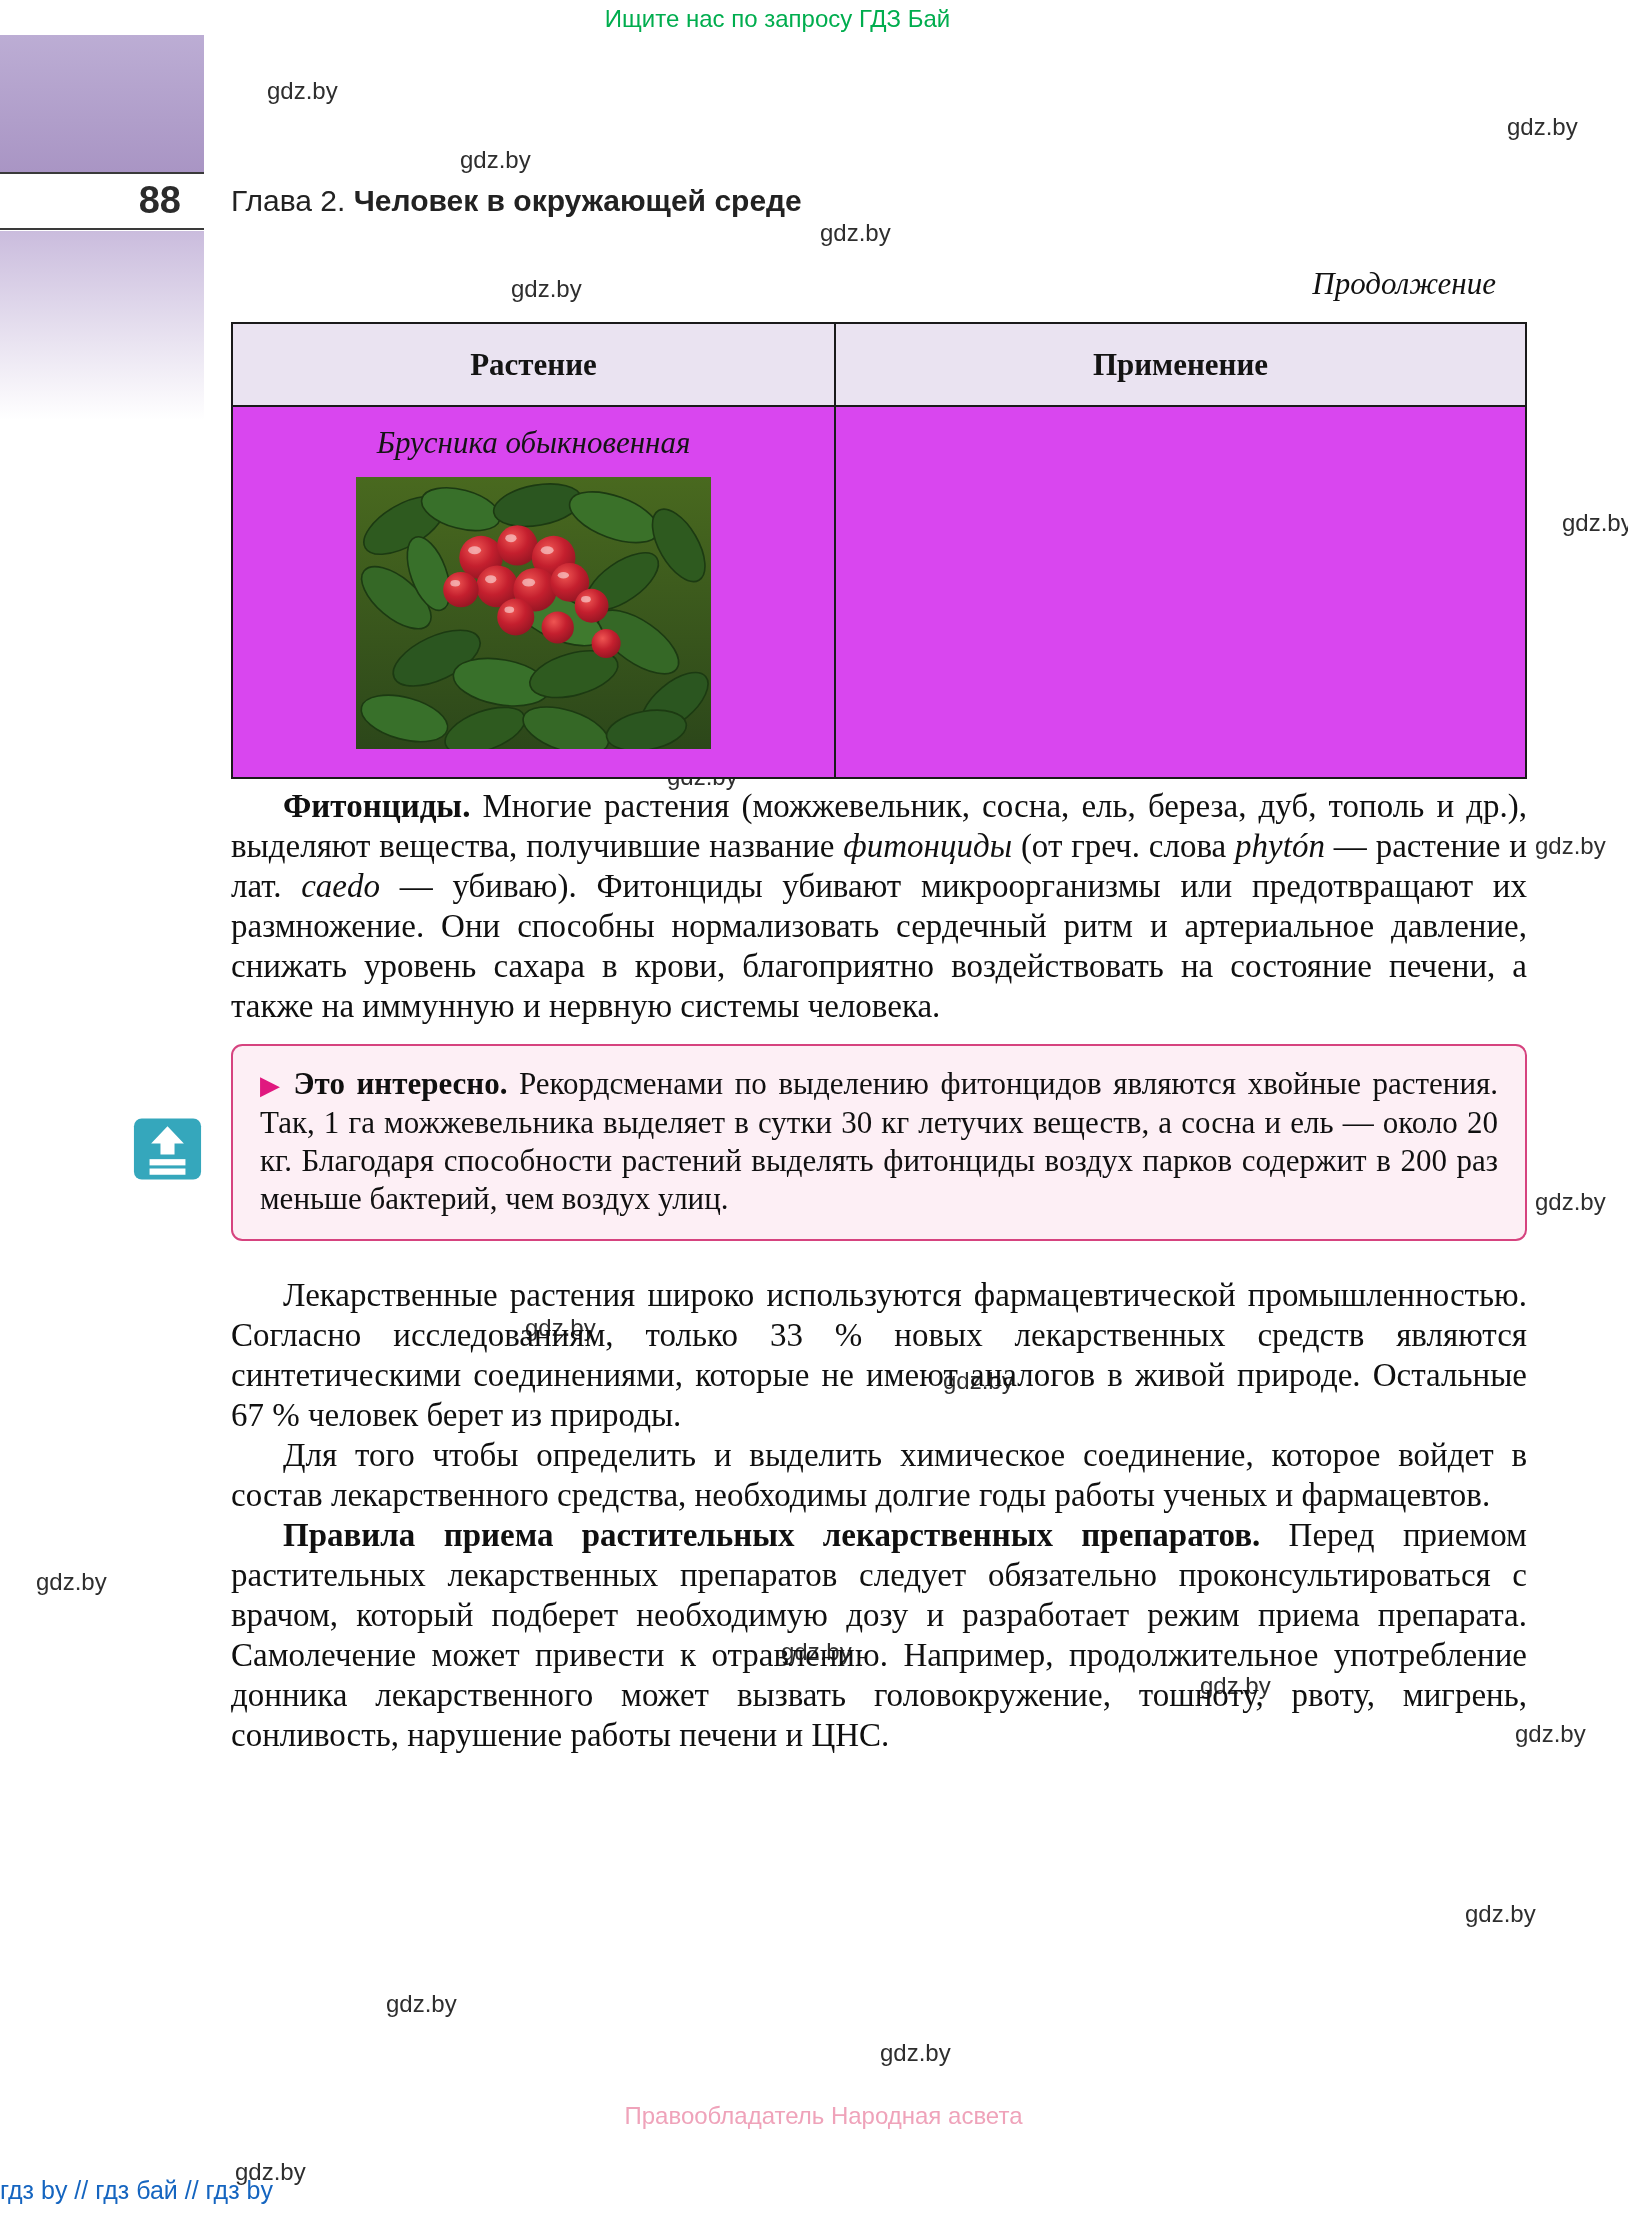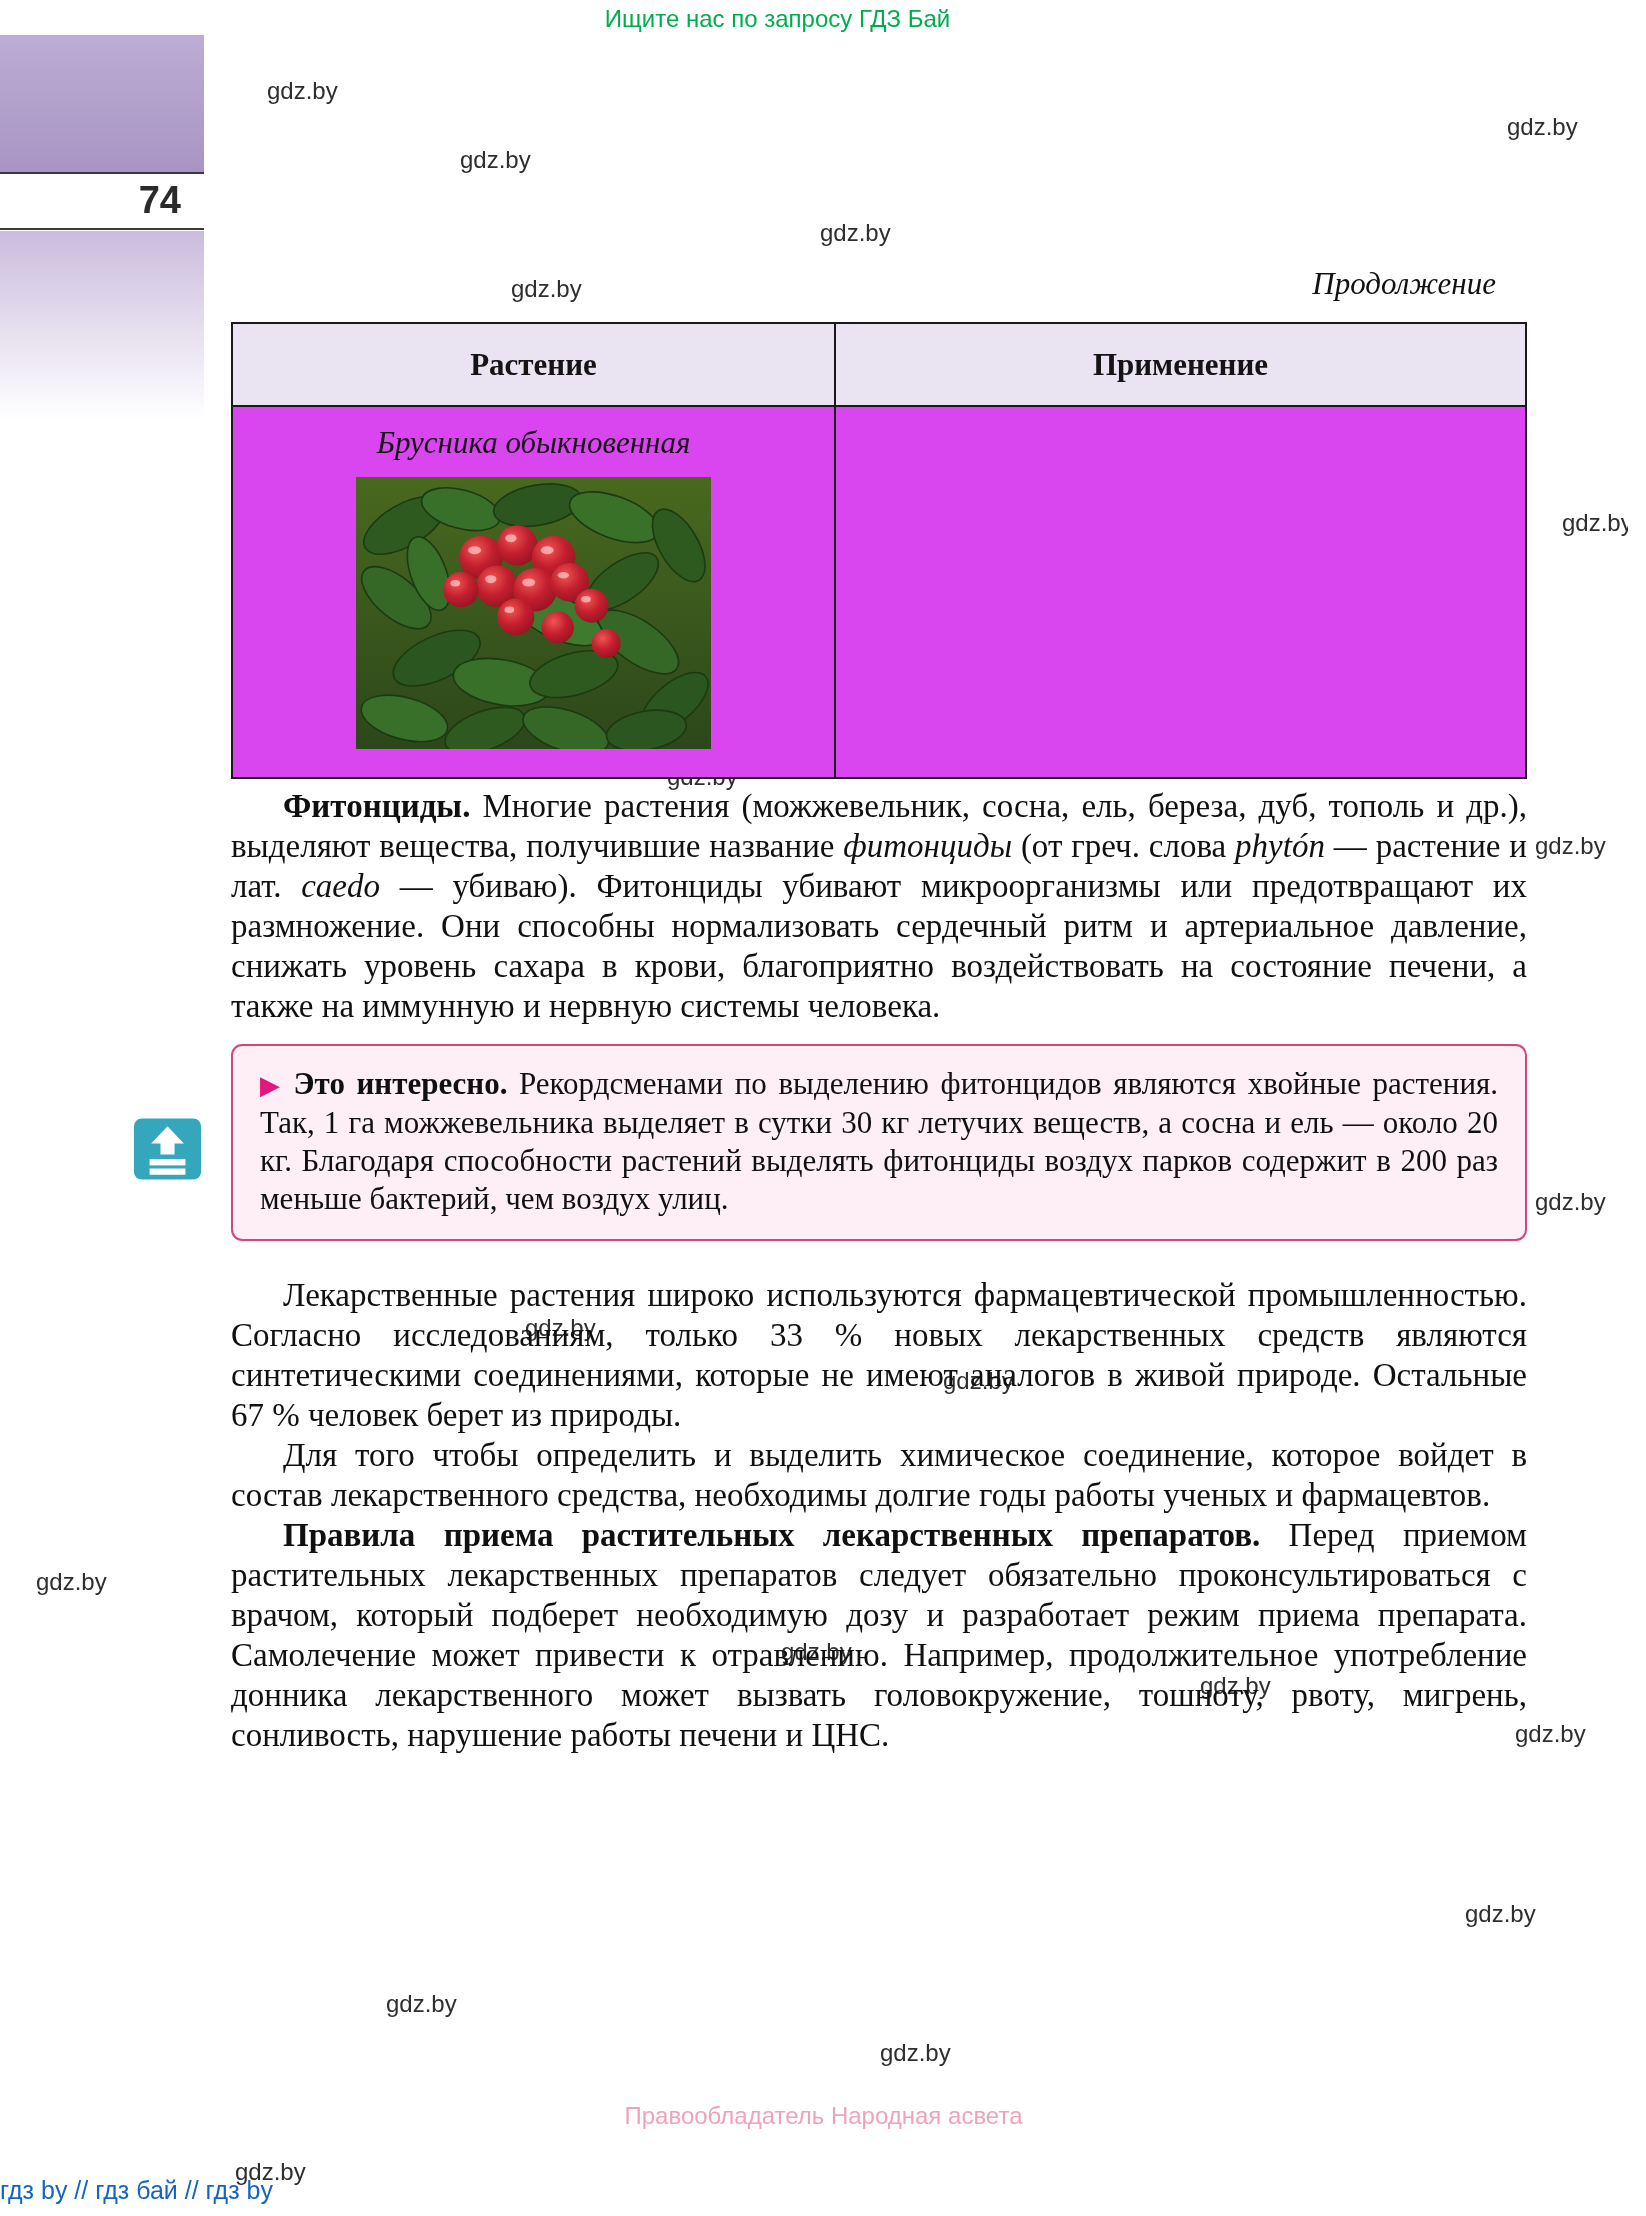--- a/index.html
+++ b/index.html
@@ -91,24 +91,25 @@
   <span class="wm" style="left:781px;top:1638px">gdz.by</span>
   <span class="wm" style="left:1200px;top:1672px">gdz.by</span>
   <span class="wm" style="left:1515px;top:1720px">gdz.by</span>
   <span class="wm" style="left:1465px;top:1900px">gdz.by</span>
   <span class="wm" style="left:386px;top:1990px">gdz.by</span>
   <span class="wm" style="left:880px;top:2039px">gdz.by</span>
   <span class="wm" style="left:235px;top:2158px">gdz.by</span>
 
   <div class="accent-top"></div>
   <div class="rule-top"></div>
-  <div class="page-num">74</div>
+  <div class="page-num">88</div>
   <div class="rule-bot"></div>
   <div class="accent-fade"></div>
 
+  <div class="running"><span>Глава 2. </span><span class="bold">Человек в окружающей среде</span></div>
 
   <div class="continuation">Продолжение</div>
 
   <div class="ptable">
     <div class="thead">
       <div class="th th-plant">Растение</div>
       <div class="th th-app">Применение</div>
     </div>
     <div class="trow">
       <div class="td-plant">

